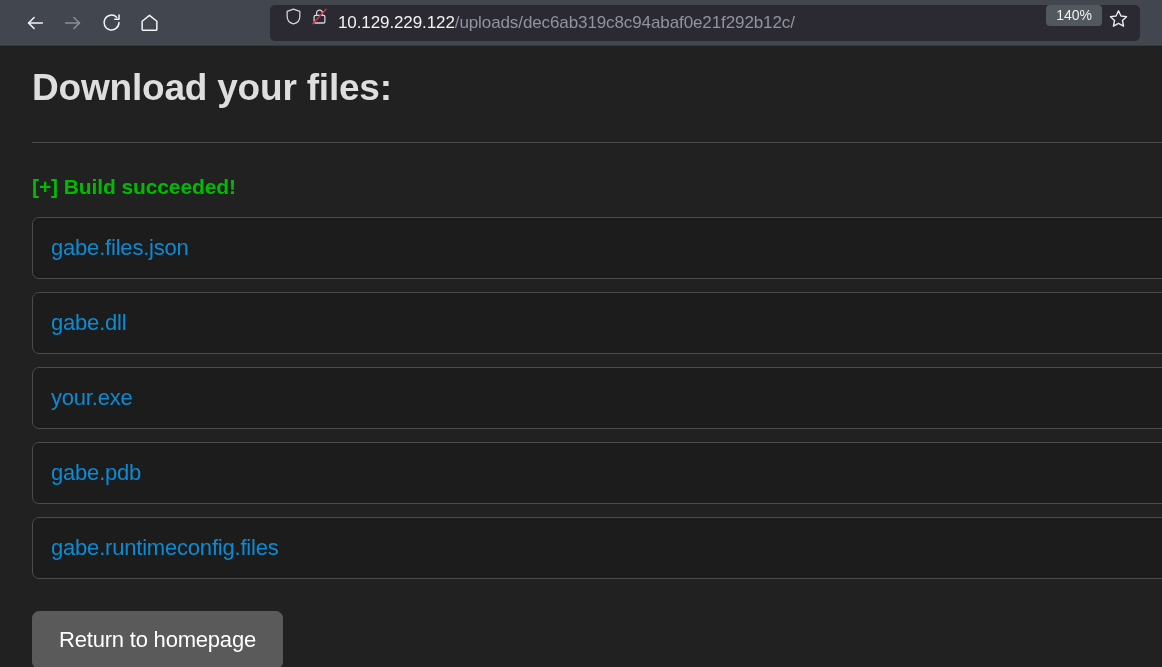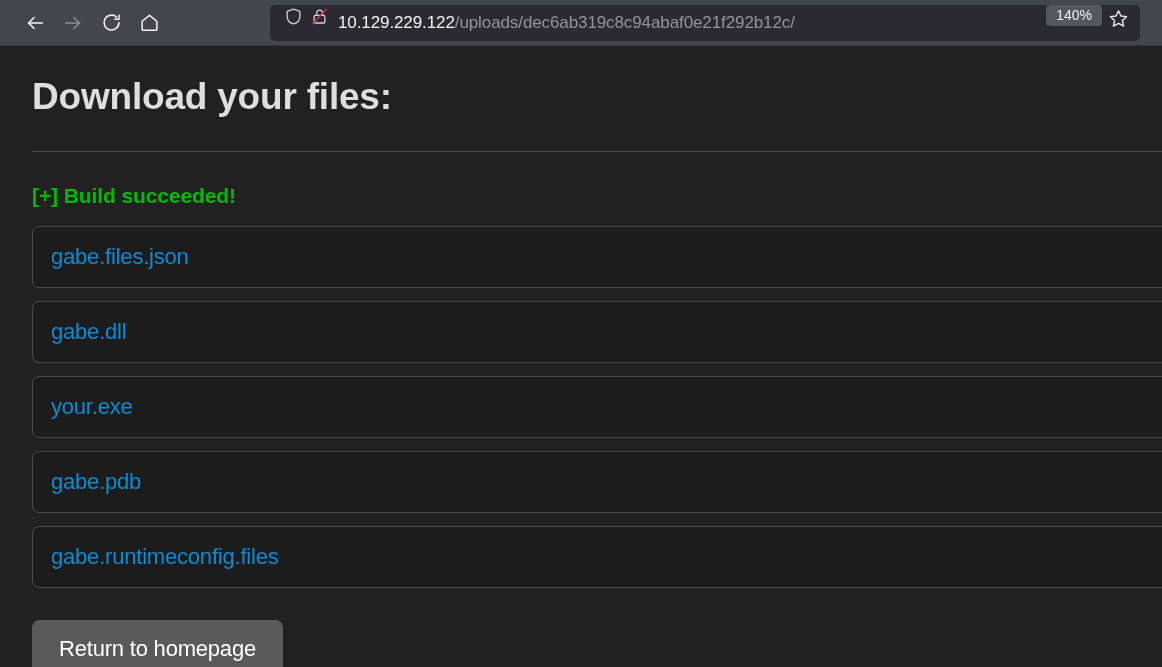--- a/index.html
+++ b/index.html
@@ -105,21 +105,21 @@
     justify-content: center;
     border-radius: 4px;
     cursor: pointer;
   }
 
   
   .page {
     width: 1162px;
     height: 621px;
     background: #212121;
-    padding: 30px 0 0 0;
+    padding: 21px 0 0 0;
     overflow: hidden;
     position: relative;
   }
 
   .container {
     padding-left: 32px;
     width: 1600px;  
   }
 
   .page-title {

